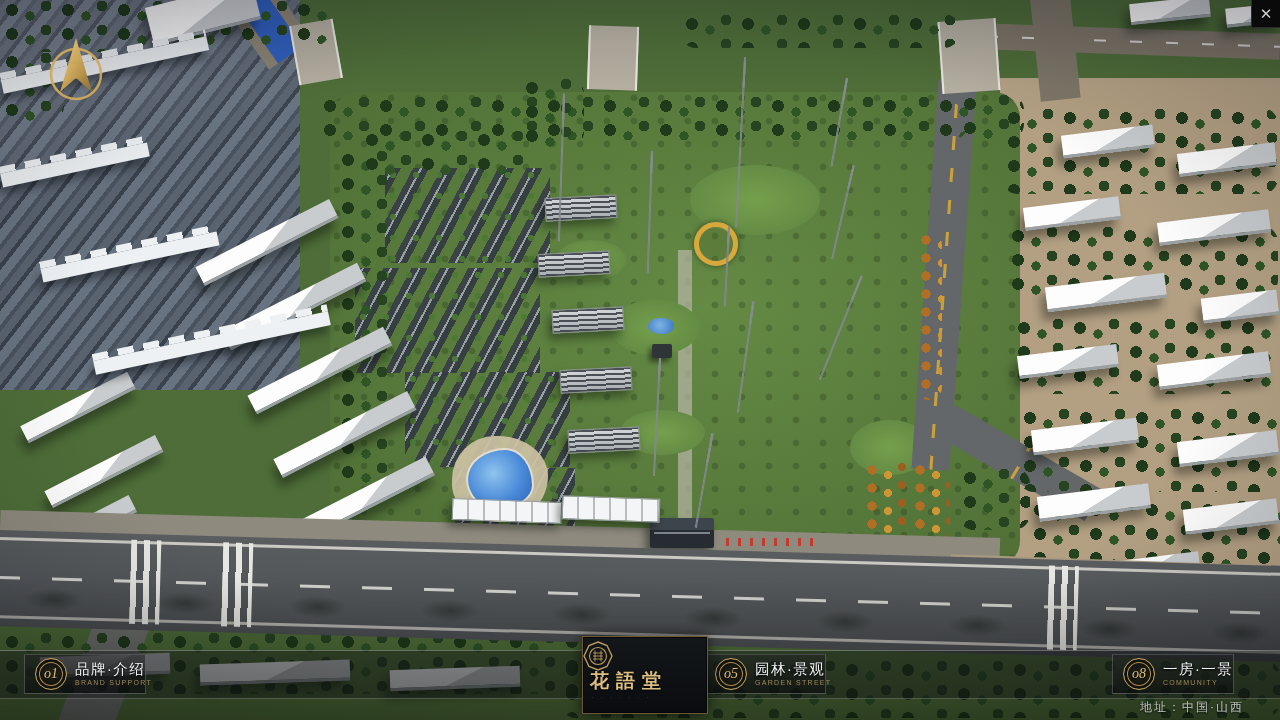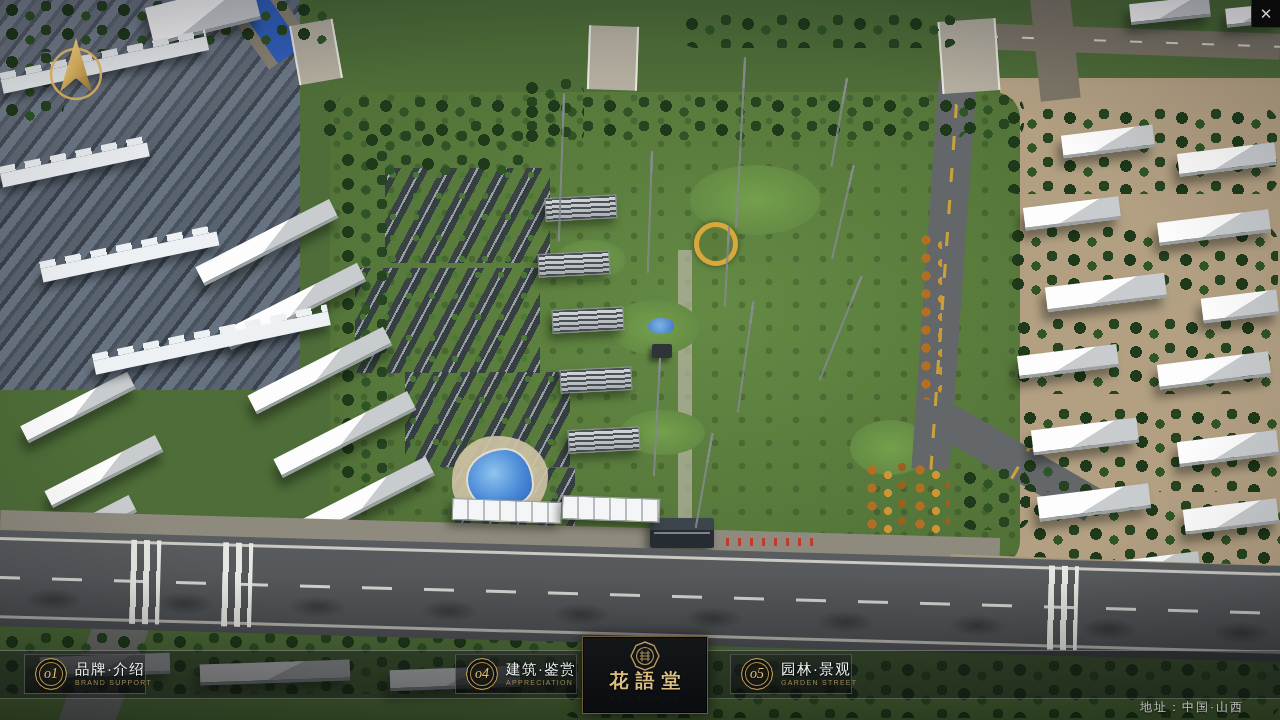--- a/index.html
+++ b/index.html
@@ -132,21 +132,21 @@
     color:var(--gold-bright);font-family:"Liberation Serif",serif;font-style:italic;
     font-size:14px;line-height:29px;text-align:center;text-shadow:0 1px 1px #000;}
   .nav-txt{display:flex;flex-direction:column;line-height:1;}
   .nav-zh{color:var(--text-white);font-size:14.5px;font-weight:normal;letter-spacing:1.5px;
     text-shadow:0 1px 2px #000;margin-bottom:3px;white-space:nowrap;}
   .nav-en{color:var(--gold-dim);font-size:7px;letter-spacing:1.3px;white-space:nowrap;}
 
   .logo-panel{position:absolute;left:582px;top:636px;width:124px;height:76px;z-index:12;cursor:pointer;
     background:linear-gradient(180deg,#14171a,var(--logo-bg));border:1px solid #6e5a36;
     box-shadow:0 0 14px rgba(0,0,0,.65), inset 0 0 0 1px rgba(0,0,0,.6);
-    display:flex;flex-direction:column;align-items:center;}
+    display:flex;flex-direction:column;}
   .logo-emblem{margin-top:4px;}
   .logo-title{color:#dcbf80;font-family:"Liberation Serif",serif;font-weight:bold;font-size:19px;
     letter-spacing:7px;margin-left:7px;line-height:1.1;text-shadow:0 1px 2px #000;}
   .logo-tag{color:#8a744a;font-size:5px;letter-spacing:3px;margin-top:2px;}
 
   .address{position:absolute;right:36px;top:699px;z-index:11;color:rgba(240,240,240,.78);
     font-size:12px;letter-spacing:2px;text-shadow:0 1px 2px #000;}
 </style>
 </head>
 <body>
@@ -322,32 +322,32 @@
 <div class="close-btn">✕</div>
 
 <div class="navbar">
   <div class="nav-item" style="left:24px">
     <div class="medal">o1</div>
     <div class="nav-txt">
         <span class="nav-zh">品牌·介绍</span>
         <span class="nav-en">BRAND SUPPORT</span>
       </div>
   </div>
-  <div class="nav-item" style="left:455px">
-    <div class="medal">o4</div>
-    <div class="nav-txt">
-        <span class="nav-zh">建筑·鉴赏</span>
-        <span class="nav-en">APPRECIATION</span>
-      </div>
-  </div>
-  <div class="nav-item" style="left:730px">
+  <div class="nav-item" style="left:704px">
     <div class="medal">o5</div>
     <div class="nav-txt">
         <span class="nav-zh">园林·景观</span>
         <span class="nav-en">GARDEN STREET</span>
+      </div>
+  </div>
+  <div class="nav-item" style="left:1112px">
+    <div class="medal">o8</div>
+    <div class="nav-txt">
+        <span class="nav-zh">一房·一景</span>
+        <span class="nav-en">COMMUNITY</span>
       </div>
   </div>
 </div>
 
 <div class="logo-panel">
   <svg class="logo-emblem" width="30" height="30" viewBox="0 0 30 30">
     <polygon points="15,1 24,4.5 29,15 24,25.5 15,29 6,25.5 1,15 6,4.5" fill="none" stroke="#bb9b5e" stroke-width="1.4"></polygon>
     <circle cx="15" cy="15" r="8.5" fill="none" stroke="#bb9b5e" stroke-width="1.1"></circle>
     <path d="M10 12 h10 M10 15 h10 M10 18 h10 M12 9.5 v11 M18 9.5 v11" stroke="#bb9b5e" stroke-width="0.9" fill="none"></path>
   </svg>

